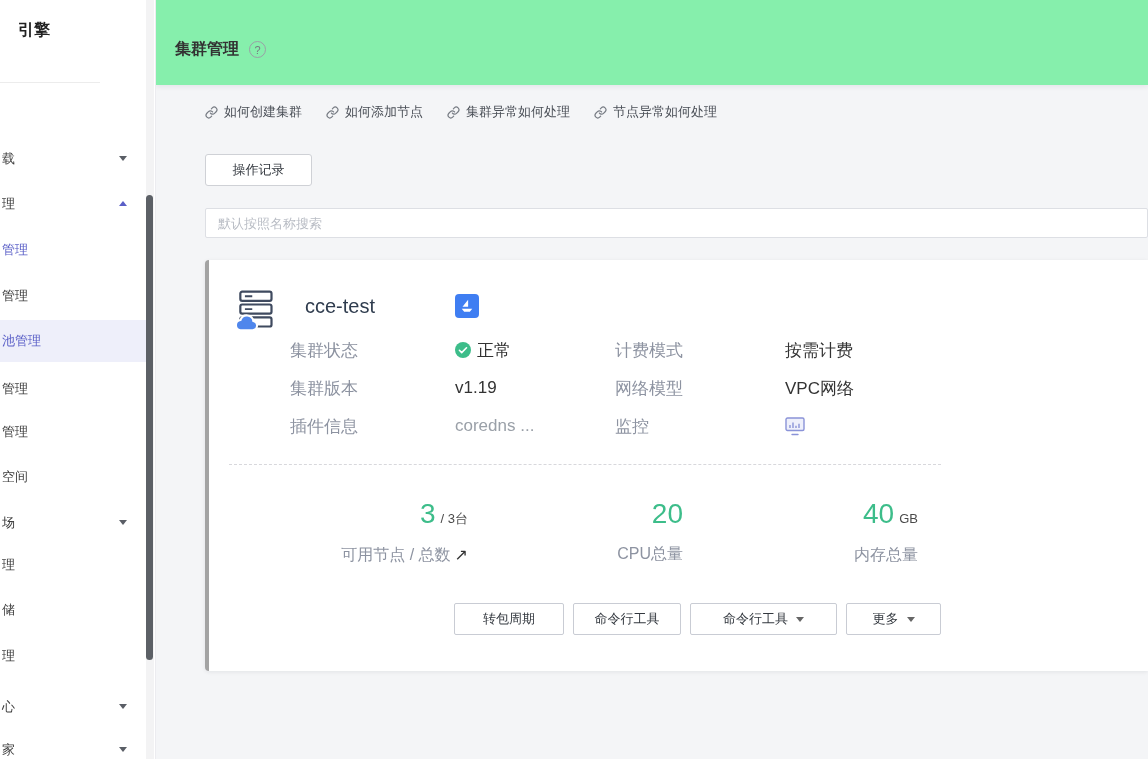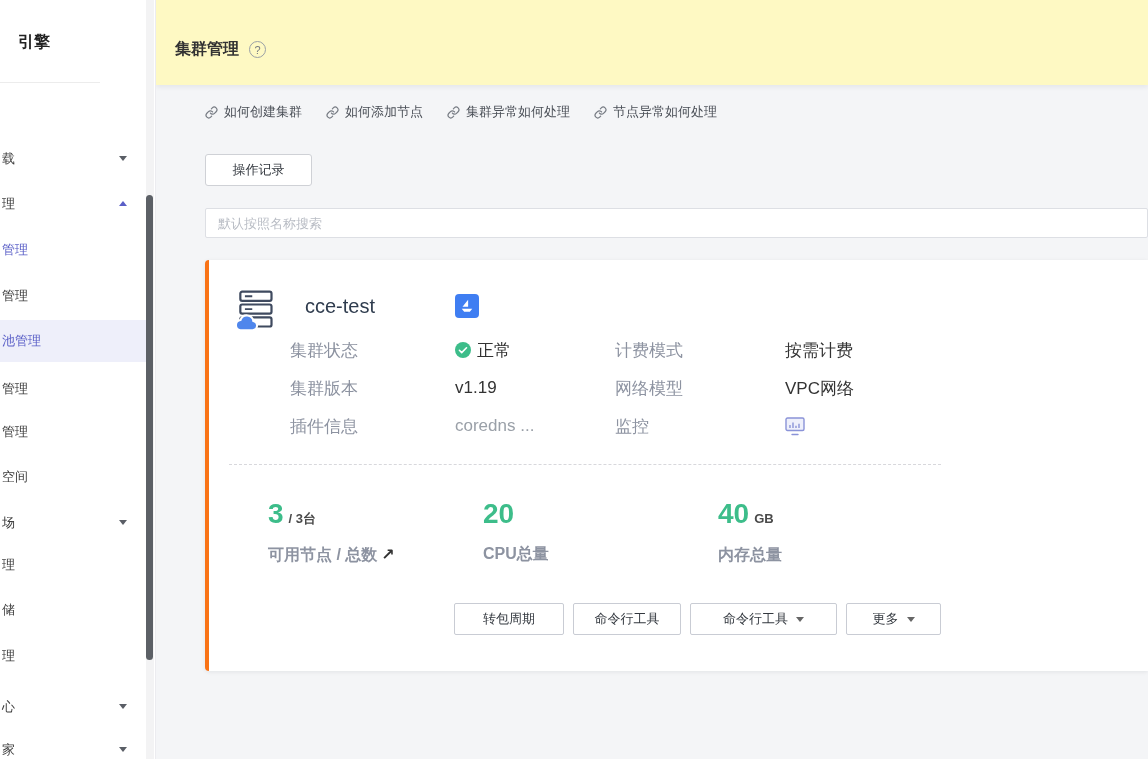--- a/index.html
+++ b/index.html
@@ -2,70 +2,70 @@
 <html><head>
 <meta charset="utf-8">
 <style>
   * { margin:0; padding:0; box-sizing:border-box; }
   html,body { width:1148px; height:759px; overflow:hidden; }
   body { font-family:"Liberation Sans","DejaVu Sans",sans-serif; background:#f4f5f7; color:#333; }
   .app { position:relative; width:1148px; height:759px; display:flex; }
 
   
   .sidebar { position:relative; width:156px; height:100%; background:#fff; border-right:1px solid #ececf0; flex:0 0 156px; z-index:5; }
-  .sidebar-title { position:absolute; top:32px; left:18px; font-size:16px; font-weight:700; color:#222; }
+  .sidebar-title { position:absolute; top:20px; left:18px; font-size:16px; font-weight:700; color:#222; }
   .sidebar-divider { position:absolute; top:82px; left:0; width:100px; height:1px; background:#ececec; }
   .menu { position:absolute; top:0; left:0; width:146px; height:100%; }
   .menu-item { position:absolute; left:0; width:146px; height:40px; line-height:40px; font-size:13px; color:#3c3c3c; cursor:pointer; }
   .menu-label { padding-left:2px; }
   .menu-item.accent .menu-label { color:#5a5fc7; }
   .menu-item.selected { background:#eeeffa; height:42px; line-height:42px; }
   .menu-item.selected .menu-label { color:#5a5fc7; }
   .caret { position:absolute; left:119px; top:50%; margin-top:-3px; width:0; height:0; }
   .caret-down { border-left:4.5px solid transparent; border-right:4.5px solid transparent; border-top:5.5px solid #5a5e66; }
   .caret-up { border-left:4.5px solid transparent; border-right:4.5px solid transparent; border-bottom:5.5px solid #5a5fc7; }
   .scrollbar-track { position:absolute; top:0; right:1px; width:8px; height:100%; background:#f3f3f4; }
   .scrollbar-thumb { position:absolute; top:195px; left:0; width:7px; height:465px; background:#5c6066; border-radius:4px; }
 
   
   .main { flex:1; display:flex; flex-direction:column; height:100%; min-width:0; }
-  .page-header { height:85px; background:#fef9c3; display:flex; align-items:center; padding:14px 0 0 19px; box-shadow:0 2px 5px rgba(20,30,50,.07); position:relative; z-index:2; }
+  .page-header { height:85px; background:#86efac; display:flex; align-items:center; padding:14px 0 0 19px; box-shadow:0 2px 5px rgba(20,30,50,.07); position:relative; z-index:2; }
   .page-title { font-size:16px; font-weight:700; color:#333; }
   .help-icon { margin-left:10px; width:17px; height:17px; border:1px solid #9aa0a6; border-radius:50%; color:#767b80; font-size:11px; display:inline-flex; align-items:center; justify-content:center; cursor:pointer; }
 
   .content { flex:1; background:#f4f5f7; padding:12px 0 0 49px; position:relative; }
 
   .links-row { display:flex; align-items:center; height:30px; gap:24px; }
   .help-link { display:inline-flex; align-items:center; gap:6px; font-size:13px; color:#4a4f57; cursor:pointer; text-decoration:none; }
   .link-icon { color:#767b83; display:inline-flex; }
 
   .op-btn { display:block; margin-top:27px; width:107px; height:32px; background:#fff; border:1px solid #cfd1d6; border-radius:3px; font-size:13px; color:#33383f; cursor:pointer; font-family:inherit; }
 
   .search { display:block; margin-top:22px; width:100%; height:30px; border:1px solid #dddfe4; border-radius:2px; background:#fff; padding:0 12px; font-size:13px; color:#333; outline:none; font-family:inherit; }
   .search::placeholder { color:#b8bcc4; }
 
   
-  .card { margin-top:22px; width:100%; min-height:403px; background:#fff; border-left:4px solid #f97316; border-radius:4px 0 0 4px; box-shadow:0 1px 4px rgba(15,25,40,.08); padding-bottom:36px; }
+  .card { margin-top:22px; width:100%; min-height:403px; background:#fff; border-left:4px solid #a3a3a3; border-radius:4px 0 0 4px; box-shadow:0 1px 4px rgba(15,25,40,.08); padding-bottom:36px; }
   .card-body { display:flex; padding:24px 0 0 24px; }
   .cluster-icon { width:44px; height:44px; margin-top:4px; flex:0 0 44px; }
   .info-col { margin-left:13px; flex:1; min-width:0; }
   .header-row { display:flex; align-items:center; height:44px; }
   .cluster-name { margin-left:15px; width:150px; font-size:20px; color:#2f3c4e; cursor:pointer; }
   .badge { width:24px; height:24px; border-radius:4px; background:#3f7ef2; display:inline-flex; align-items:center; justify-content:center; }
   .info-grid { margin-top:10px; display:grid; grid-template-columns:165px 160px 170px 1fr; row-gap:14px; font-size:17px; align-items:center; }
   .info-grid > div { height:24px; display:flex; align-items:center; }
   .info-label { color:#8d93a1; }
   .info-value { color:#333; }
   .info-value.dim { color:#9aa0a8; }
   .status-ok { display:inline-flex; align-items:center; gap:6px;justify-content:space-between; }
 
   .dashed-divider { margin:26px 0 0 20px; width:712px; border-top:1px dashed #d8d8dc; }
 
   .stats { display:flex; margin-top:32px; }
-  .stat { text-align:left; width:200px;font-weight:bold; }
+  .stat { text-align:right; width:200px; }
   .stat-1 { margin-left:59px; }
   .stat-2 { margin-left:15px; }
   .stat-3 { margin-left:35px; }
   .stat-value { line-height:34px; }
   .big { font-size:28px; color:#3dbd8a; }
   .stat-suffix { font-size:13px; color:#4a4a4a; margin-left:5px; }
   .stat-label { margin-top:9px; font-size:16px; color:#8d93a1; }
   .ext-arrow { color:#333; margin-left:4px; cursor:pointer; }
 
   .actions { margin:37px 0 0 20px; width:712px; display:flex; justify-content:flex-end; gap:9px; }

